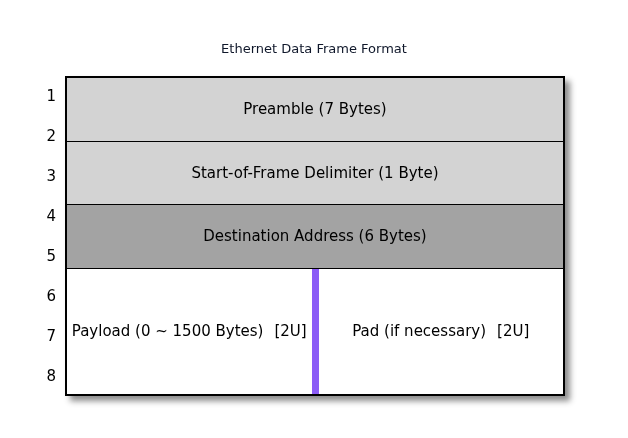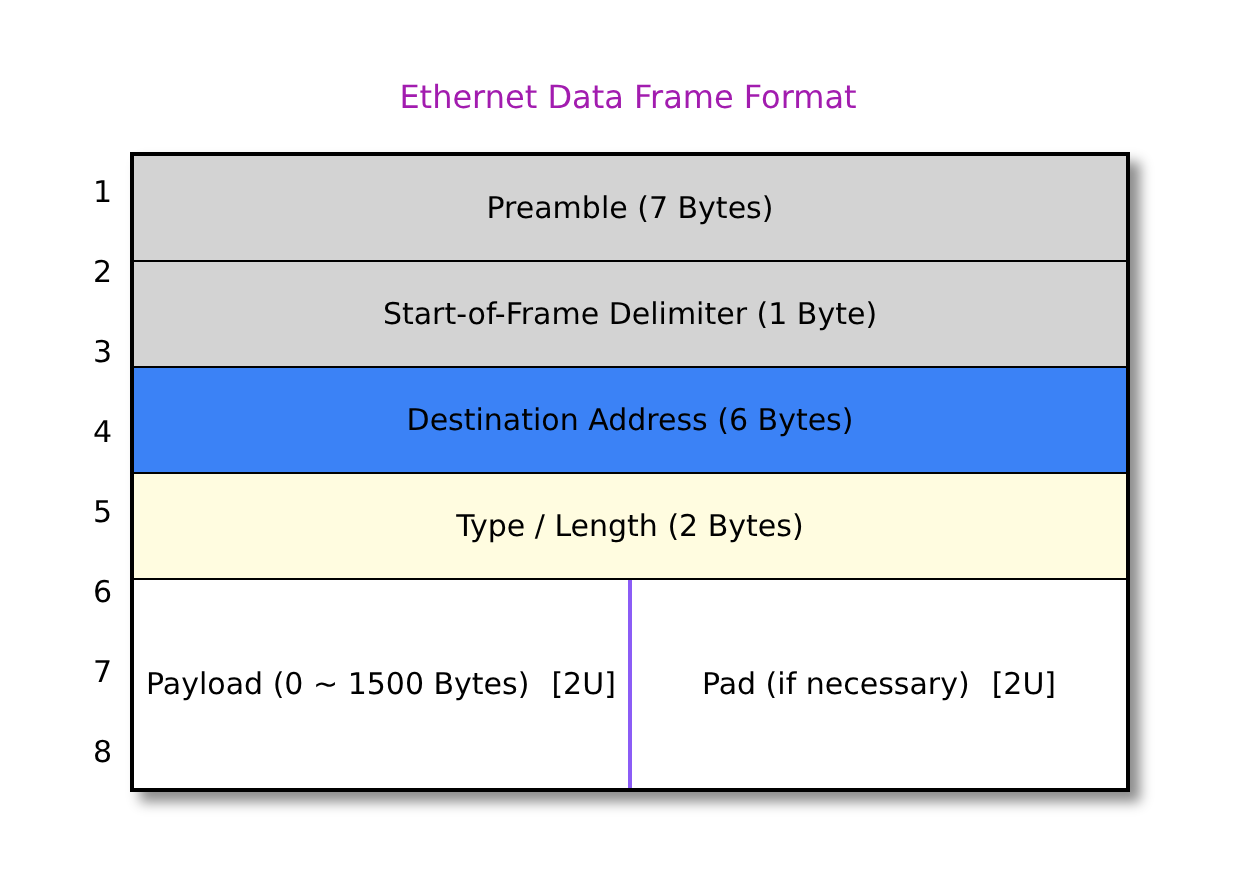--- a/index.html
+++ b/index.html
@@ -11,23 +11,23 @@
     font-family: "DejaVu Sans", "Liberation Sans", sans-serif;
     color: #000000;
     overflow: hidden;
   }
   .title-block {
     position: absolute;
     top: 41px;
     left: 0;
     width: 100%;
     text-align: center;
-    font-size: 16px;
+    font-size: 13px;
     line-height: 15px;
-    color: #a21caf;
+    color: #0f172a;
   }
   .num-col {
     position: absolute;
     left: 0;
     top: 76px;
     width: 56px;
     height: 320px;
     display: flex;
     flex-direction: column;
   }
@@ -57,40 +57,40 @@
     display: flex;
     align-items: center;
     justify-content: center;
     font-size: 15px;
     text-align: center;
     box-sizing: border-box;
   }
   .frow + .frow { border-top: 1px solid #000000; }
   .frow.units-2 { flex: 2 1 0; padding: 0; }
   .bg-gray   { background: #d3d3d3; }
-  .bg-blue   { background: #3b82f6; }
+  .bg-blue   { background: #a3a3a3; }
   .bg-yellow { background: #fffce0; }
   .bg-white  { background: #ffffff; }
   .split {
     display: flex;
     width: 100%;
     height: 100%;
     align-items: stretch;
   }
   .split .cell {
     flex: 1 1 0;
     display: flex;
     flex-direction: row;
     align-items: center;
     justify-content: center;
     gap: 11px;
     font-size: 15px;
     text-align: center;
   }
-  .split .cell + .cell { border-left: 2px solid #8b5cf6; }
+  .split .cell + .cell { border-left: 7px solid #8b5cf6; }
 </style>
 </head>
 <body>
 
 <div class="canvas">
 
   <div class="title-block">
     <div>Ethernet Data Frame Format</div>
   </div>
 
@@ -102,21 +102,20 @@
     <div class="num">5</div>
     <div class="num">6</div>
     <div class="num">7</div>
     <div class="num">8</div>
   </div>
 
   <div class="frame-table">
     <div class="frow bg-gray">Preamble (7 Bytes)</div>
     <div class="frow bg-gray">Start-of-Frame Delimiter (1 Byte)</div>
     <div class="frow bg-blue">Destination Address (6 Bytes)</div>
-    <div class="frow bg-yellow">Type / Length (2 Bytes)</div>
     <div class="frow units-2 bg-white">
       <div class="split">
         <div class="cell">
           <div>Payload (0 ~ 1500 Bytes)</div>
           <div>[2U]</div>
         </div>
         <div class="cell">
           <div>Pad (if necessary)</div>
           <div>[2U]</div>
         </div>

